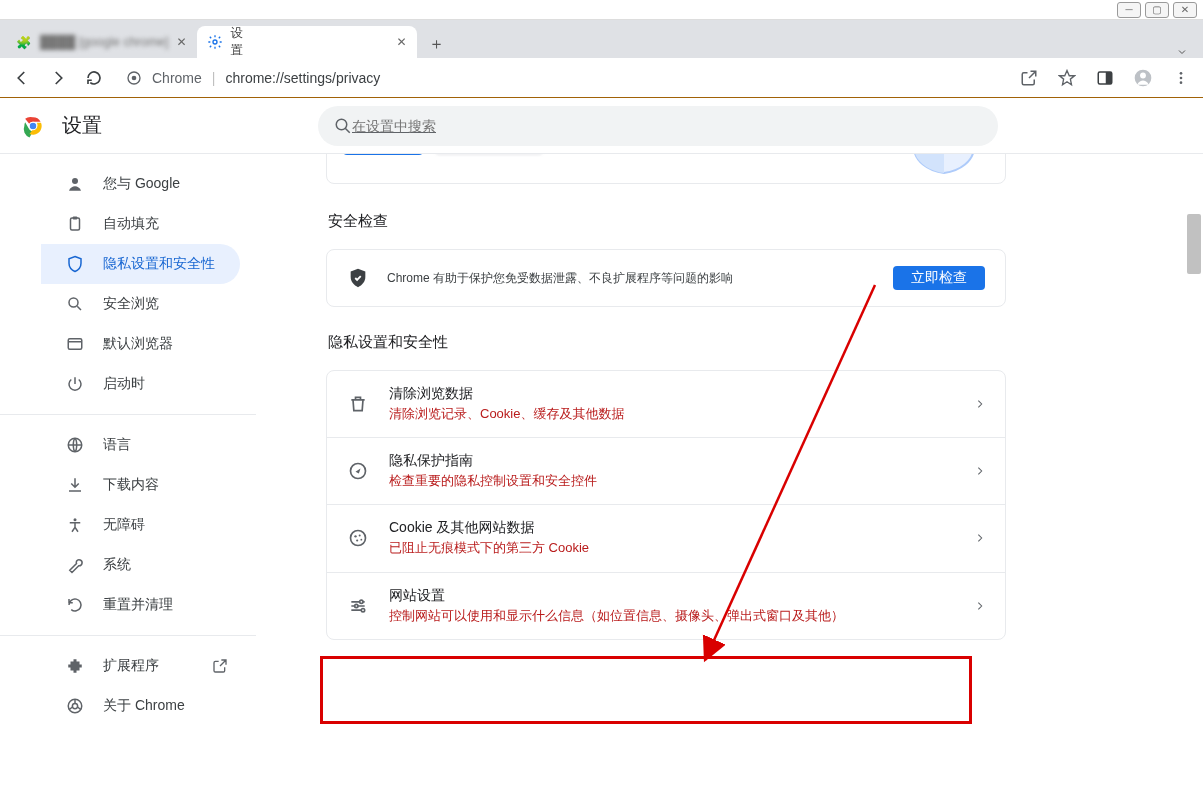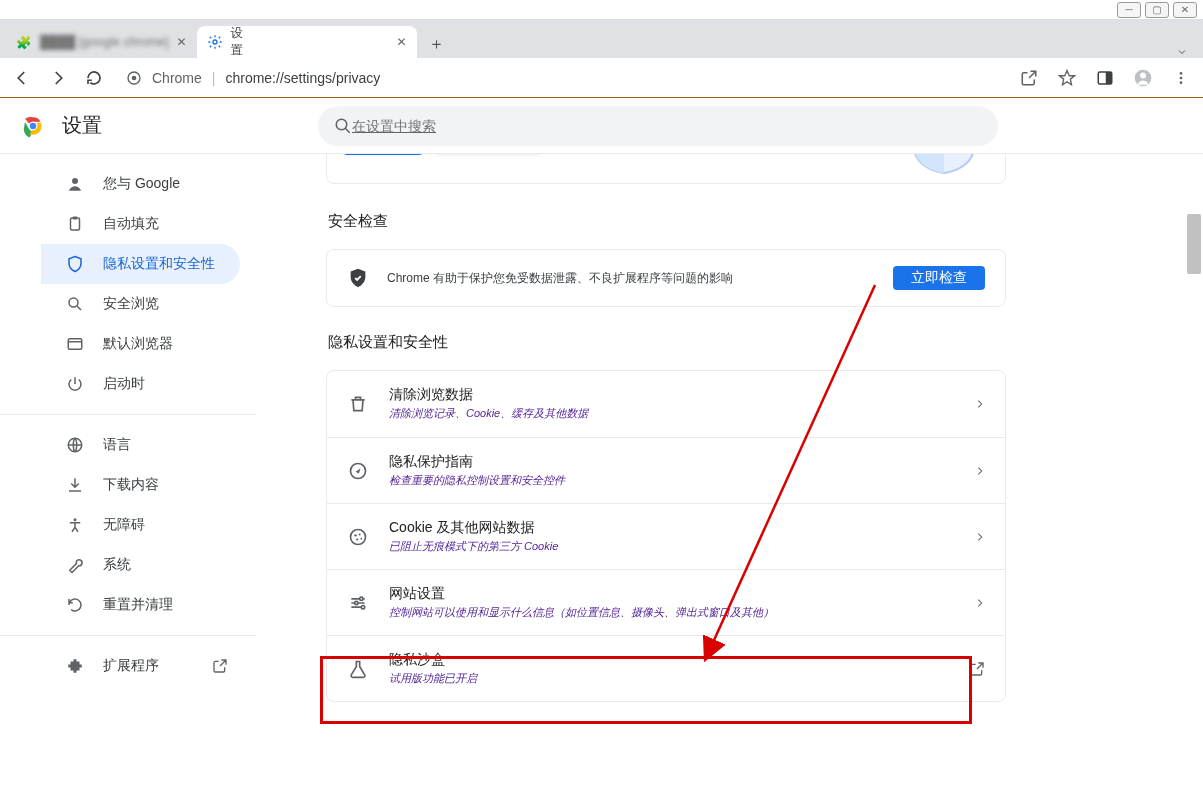--- a/index.html
+++ b/index.html
@@ -61,21 +61,21 @@
   .check-text { flex:1; font-size: 12px; color:#3c4043; }
   .btn-primary { background:#1a73e8; color:#fff; border:none; border-radius:4px; height:24px; padding:0 18px; font-size:14px; }
 
   
   .rows-card { margin-bottom: 20px; }
   .row { display:flex; align-items:center; padding: 14px 20px; gap: 20px; border-top:1px solid #e8eaed; min-height:66px; }
   .row:first-child { border-top:none; }
   .row .r-icon { width: 22px; display:flex; align-items:center; justify-content:center; color:#5f6368; }
   .row .r-text { flex:1; }
   .row .r-title { font-size: 14px; color:#202124; margin-bottom:2px; }
-  .row .r-sub { font-size: 11px; color:#4c1d95; line-height:1.4;font-style:italic; }
+  .row .r-sub { font-size: 13px; color:#b91c1c; line-height:1.4; }
   .row .r-arrow { color:#5f6368; }
 
   
   .highlight-rect { position:absolute; border:3px solid #d90000; pointer-events:none; }
   .annot-arrow { position:absolute; pointer-events:none; }
 
   
   .scrollbar-hint { position:absolute; right:2px; top:60px; width:14px; height:60px; background:#c1c1c1; border-radius:2px; }
 
   
@@ -313,20 +313,30 @@
             <path d="M10 3h4v3h4v4h3v4h-3v4h-4v3h-4v-3H6v-4H3v-4h3V6h4z" fill="#5f6368"></path>
           </svg>
         </span>
       <span>扩展程序</span>
       <span class="ext-launch">
           <svg width="16" height="16" viewBox="0 0 24 24">
             <path d="M14 3h7v7M21 3l-9 9M10 5H5a2 2 0 0 0-2 2v12a2 2 0 0 0 2 2h12a2 2 0 0 0 2-2v-5" fill="none" stroke="#5f6368" stroke-width="2"></path>
           </svg>
         </span>
     </div>
+    <div class="side-item">
+      <span class="s-icon">
+          <svg width="18" height="18" viewBox="0 0 24 24">
+            <circle cx="12" cy="12" r="9" fill="none" stroke="#5f6368" stroke-width="2"></circle>
+            <circle cx="12" cy="12" r="3.5" fill="none" stroke="#5f6368" stroke-width="2"></circle>
+            <path d="M12 3v6M4 17l5-4M20 17l-5-4" stroke="#5f6368" stroke-width="2"></path>
+          </svg>
+        </span>
+      <span>关于 Chrome</span>
+    </div>
   </div>
 
   <div class="main">
     <div class="scrollbar-hint"></div>
     <div class="content">
 
       <div class="card top-card" style="margin-top:-30px;">
         <button class="btn-primary-small" style="margin-top:0px; filter:blur(0.5px);">开始使用</button>
         <button class="btn-outline-small" style="margin-top:0px; filter:blur(0.8px); color:#bbb;">转到另一部分</button>
         <div style="flex:1"></div>
@@ -426,36 +436,20 @@
             <div class="r-title">网站设置</div>
             <div class="r-sub">控制网站可以使用和显示什么信息（如位置信息、摄像头、弹出式窗口及其他）</div>
           </div>
           <span class="r-arrow">
               <svg width="10" height="10" viewBox="0 0 24 24">
                 <path d="M8 4l8 8-8 8" fill="none" stroke="#5f6368" stroke-width="2.5"></path>
               </svg>
             </span>
         </div>
 
-        <div class="row">
-          <span class="r-icon">
-              <svg width="20" height="20" viewBox="0 0 24 24">
-                <path d="M9 3h6M10 3v6l-6 10a2 2 0 0 0 2 3h12a2 2 0 0 0 2-3l-6-10V3" fill="none" stroke="#5f6368" stroke-width="2"></path>
-              </svg>
-            </span>
-          <div class="r-text">
-            <div class="r-title">隐私沙盒</div>
-            <div class="r-sub">试用版功能已开启</div>
-          </div>
-          <span class="r-arrow">
-              <svg width="16" height="16" viewBox="0 0 24 24">
-                <path d="M14 3h7v7M21 3l-9 9M10 5H5a2 2 0 0 0-2 2v12a2 2 0 0 0 2 2h12a2 2 0 0 0 2-2v-5" fill="none" stroke="#5f6368" stroke-width="2"></path>
-              </svg>
-            </span>
-        </div>
 
       </div>
     </div>
   </div>
 </div>
 
 <div class="highlight-rect" style="left:320px; top:656px; width:652px; height:68px;"></div>
 <svg class="annot-arrow" style="left:690px; top:280px; width:200px; height:400px;">
   <defs>
       <marker id="ah" markerWidth="12" markerHeight="12" refX="9" refY="5" orient="auto">

